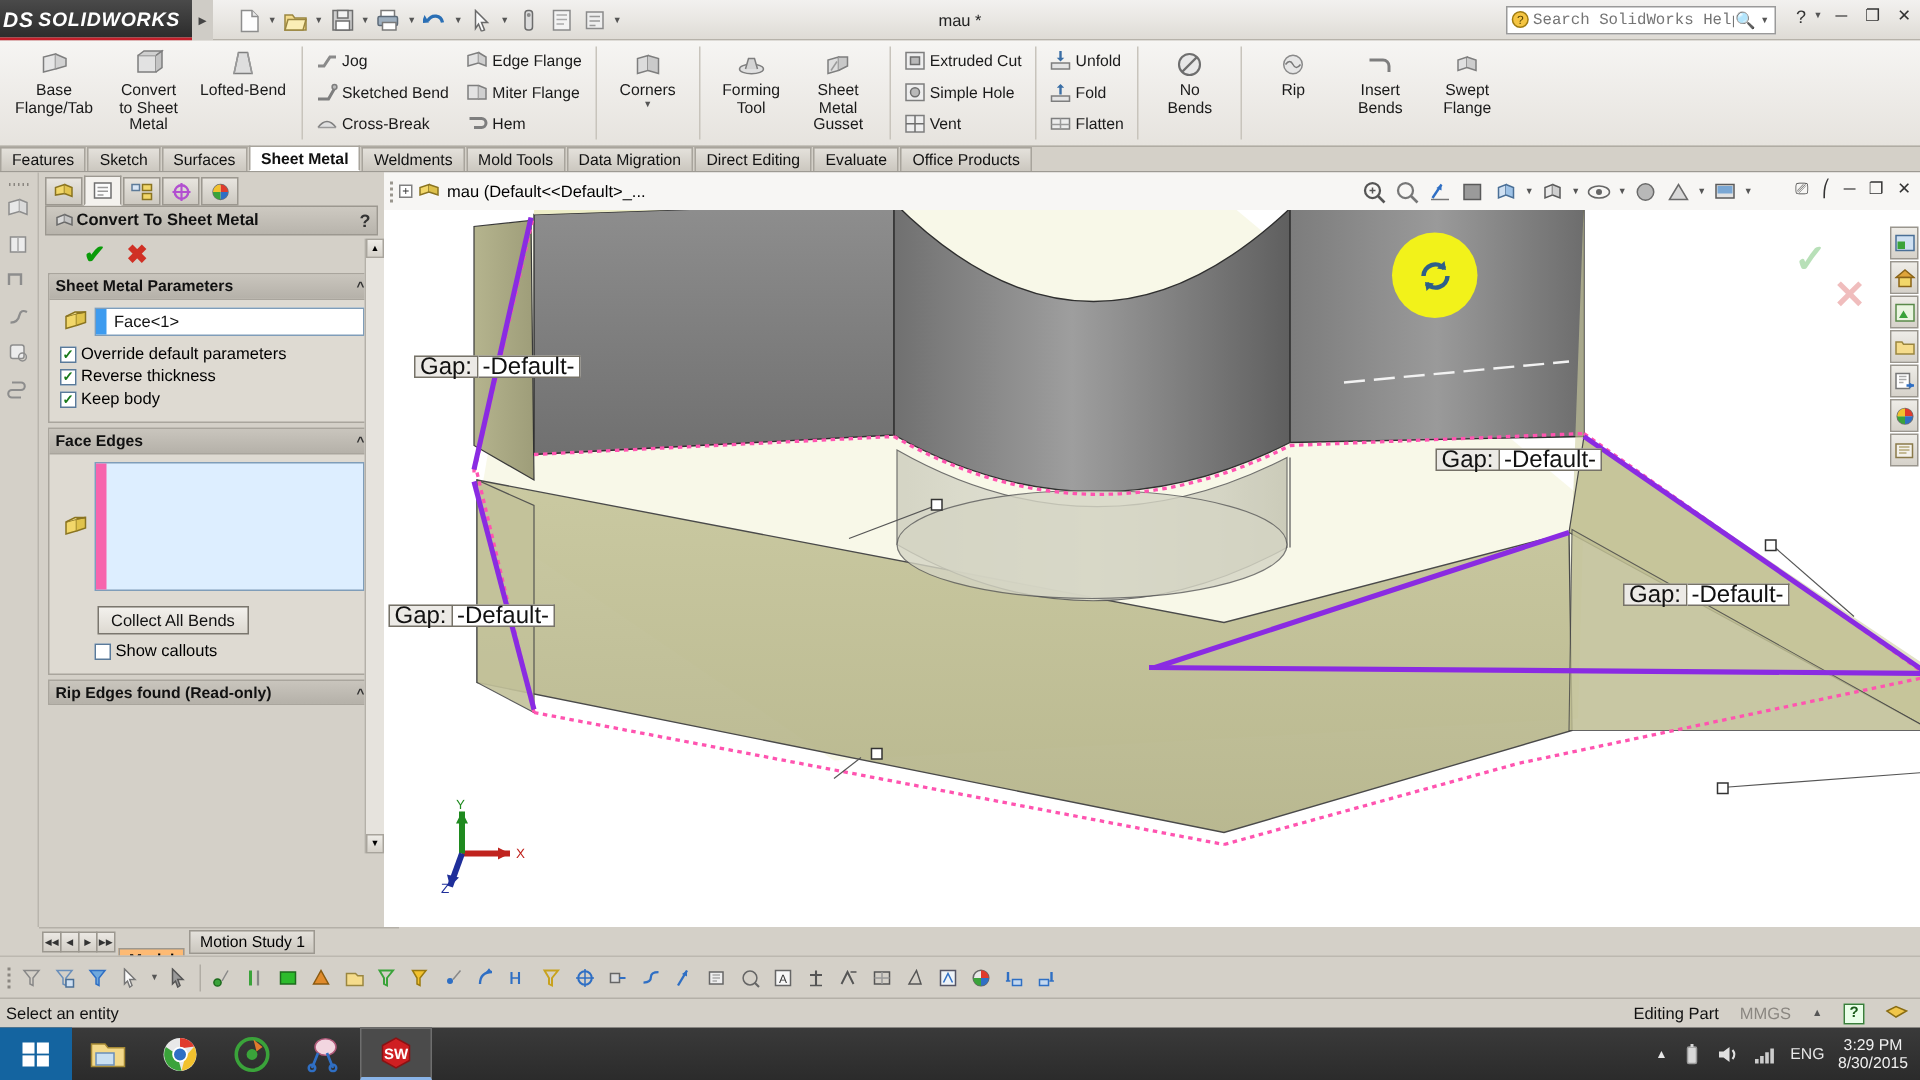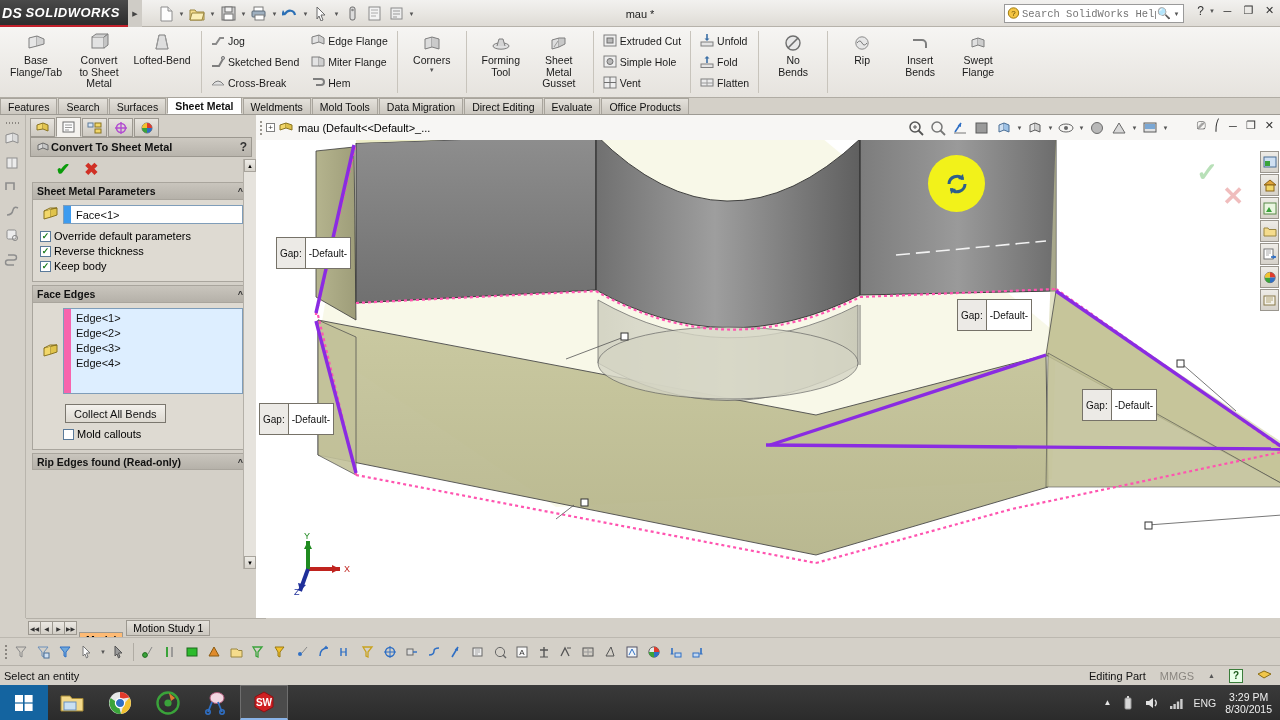--- a/index.html
+++ b/index.html
@@ -293,22 +293,22 @@
   .rightrail {
     position:absolute; right:0; top:36px; width:20px;
     display:flex; flex-direction:column; gap:1px;
   }
   .rrbtn {
     width:19px;height:22px; border:1px solid #9a968e;
     background:linear-gradient(to bottom,#eeece7,#d6d2ca);
     display:flex;align-items:center;justify-content:center;
   }
   .callout {
-    position:absolute; display:flex; align-items:stretch; height:32px;
-    font-size:10px; white-space:nowrap;
+    position:absolute; display:flex; align-items:stretch; height:15px;
+    font-size:16px; white-space:nowrap;
   }
   .callout .k {
     background:#eceae6; border:1px solid #767268; padding:0 3px;
     display:flex;align-items:center; color:#111;
   }
   .callout .v {
     background:#ffffff; border:1px solid #767268; border-left:0; padding:0 3px;
     display:flex;align-items:center; color:#111;
   }
   .triad { position:absolute; left:34px; top:418px; }
@@ -656,21 +656,21 @@
               <path d="M9 3 L15 5 L15 12 L9 10" fill="#cdcdcd" stroke="#7e7e7e"></path>
             </svg>
         </span>
         <span class="lbl">Swept<br>Flange</span>
       </div>
     </div>
   </div>
 
   <div class="cmdtabs">
     <div class="ctab">Features</div>
-    <div class="ctab">Search</div>
+    <div class="ctab">Sketch</div>
     <div class="ctab">Surfaces</div>
     <div class="ctab active">Sheet Metal</div>
     <div class="ctab">Weldments</div>
     <div class="ctab">Mold Tools</div>
     <div class="ctab">Data Migration</div>
     <div class="ctab">Direct Editing</div>
     <div class="ctab">Evaluate</div>
     <div class="ctab">Office Products</div>
   </div>
 
@@ -822,32 +822,26 @@
           <div class="selrow">
             <span class="fico">
               <svg width="19" height="17" viewBox="0 0 19 17">
                   <path d="M3 13 L3 5 L10 3 L10 11 Z" fill="#f2d76a" stroke="#8a7421"></path>
                   <path d="M10 11 L16 9 L16 2 L10 3" fill="#e0c34c" stroke="#8a7421"></path>
                   <path d="M3 5 L9 2 L16 2 L10 3" fill="#f7e59a" stroke="#8a7421"></path>
                 </svg>
             </span>
             <span class="selfield bendlist">
               <span class="accent"></span>
-              <span class="bendnames">
-                <span>Edge&lt;1&gt;</span>
-                <span>Edge&lt;2&gt;</span>
-                <span>Edge&lt;3&gt;</span>
-                <span>Edge&lt;4&gt;</span>
-              </span>
             </span>
           </div>
           <div class="btnstd">Collect All Bends</div>
           <div class="cbrow" style="margin-left:26px;">
             <span class="cb un">✓</span>
-            <span>Mold callouts</span>
+            <span>Show callouts</span>
           </div>
         </div>
       </div>
 
       <div class="group" style="background:transparent;border:0;">
         <div class="grouphead" style="border:1px solid #a9a59d;">
           <span>Rip Edges found (Read-only)</span>
           <span class="chev">^</span>
         </div>
       </div>

